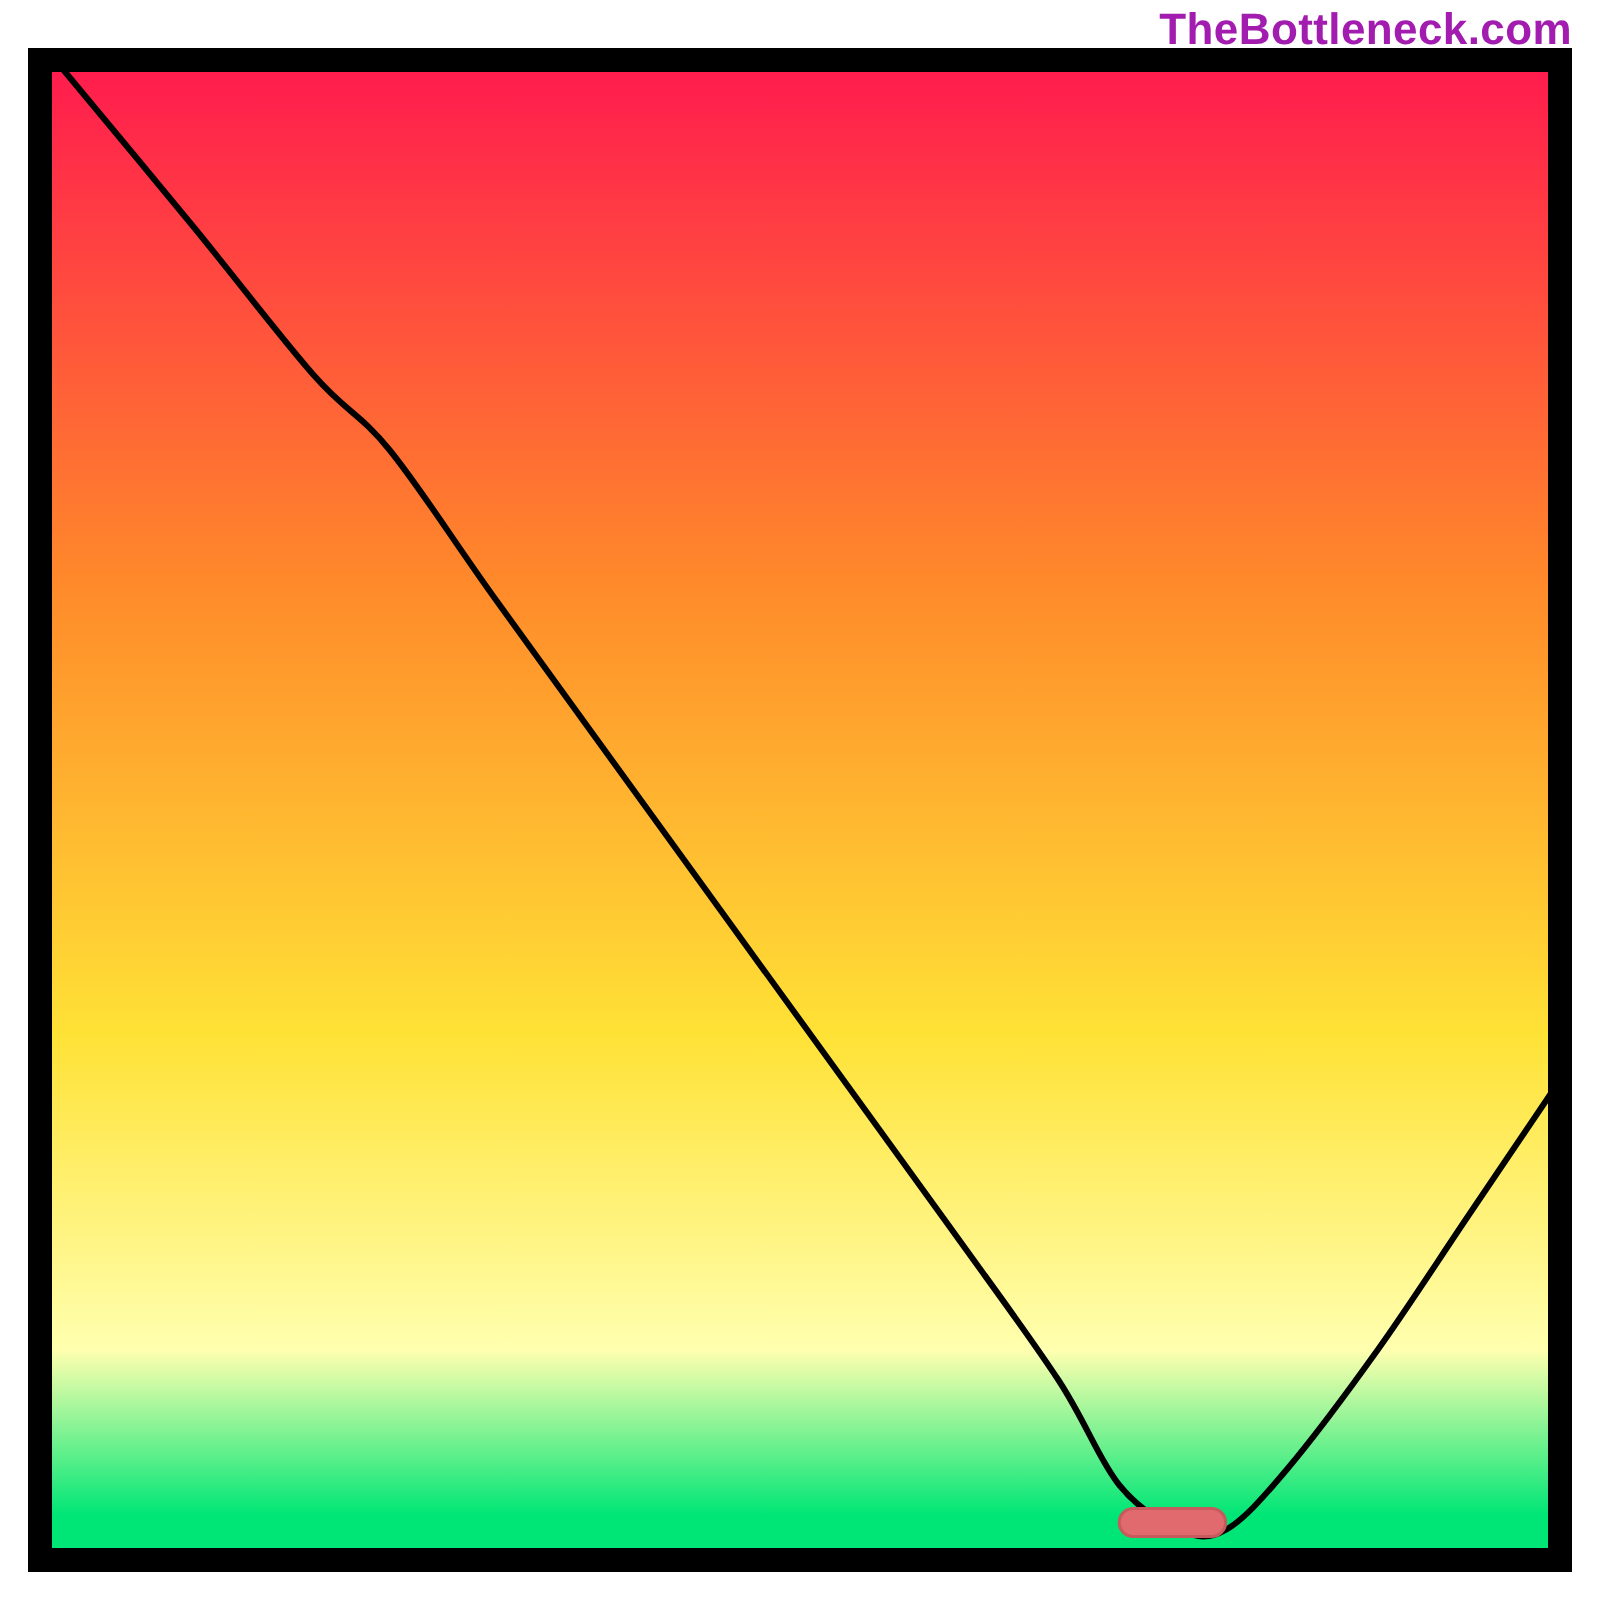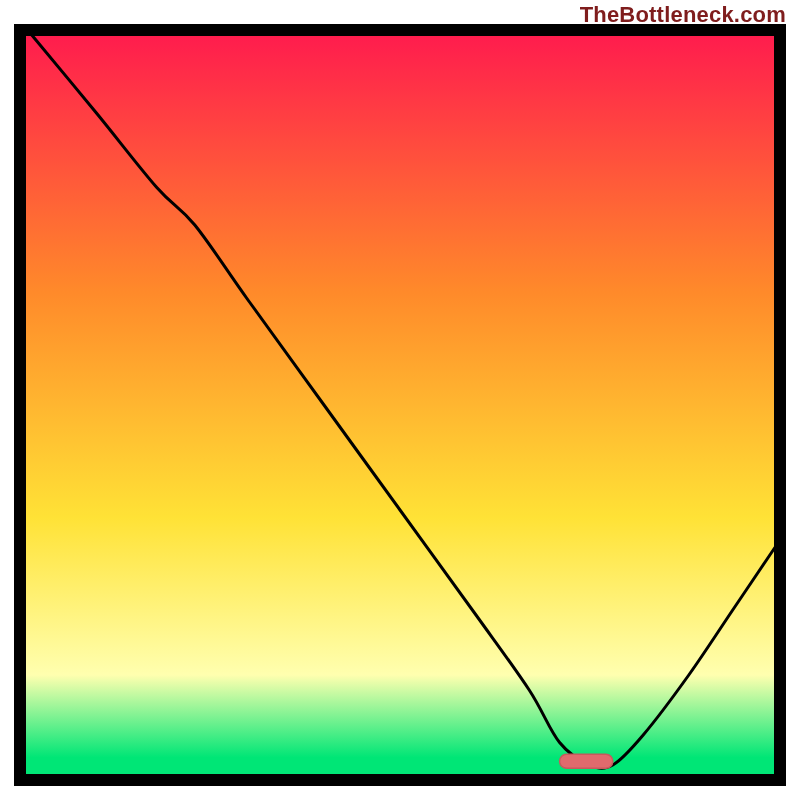--- a/index.html
+++ b/index.html
@@ -15,21 +15,21 @@
     position: relative;
     width: 800px;
     height: 800px;
   }
   .watermark {
     position: absolute;
     top: 2px;
     right: 14px;
     font-size: 22px;
     font-weight: 600;
-    color: #7f1d1d;
+    color: #a21caf;
     letter-spacing: 0.2px;
     z-index: 10;
   }
   svg.chart {
     position: absolute;
     top: 0;
     left: 0;
   }
 </style>
 </head>

